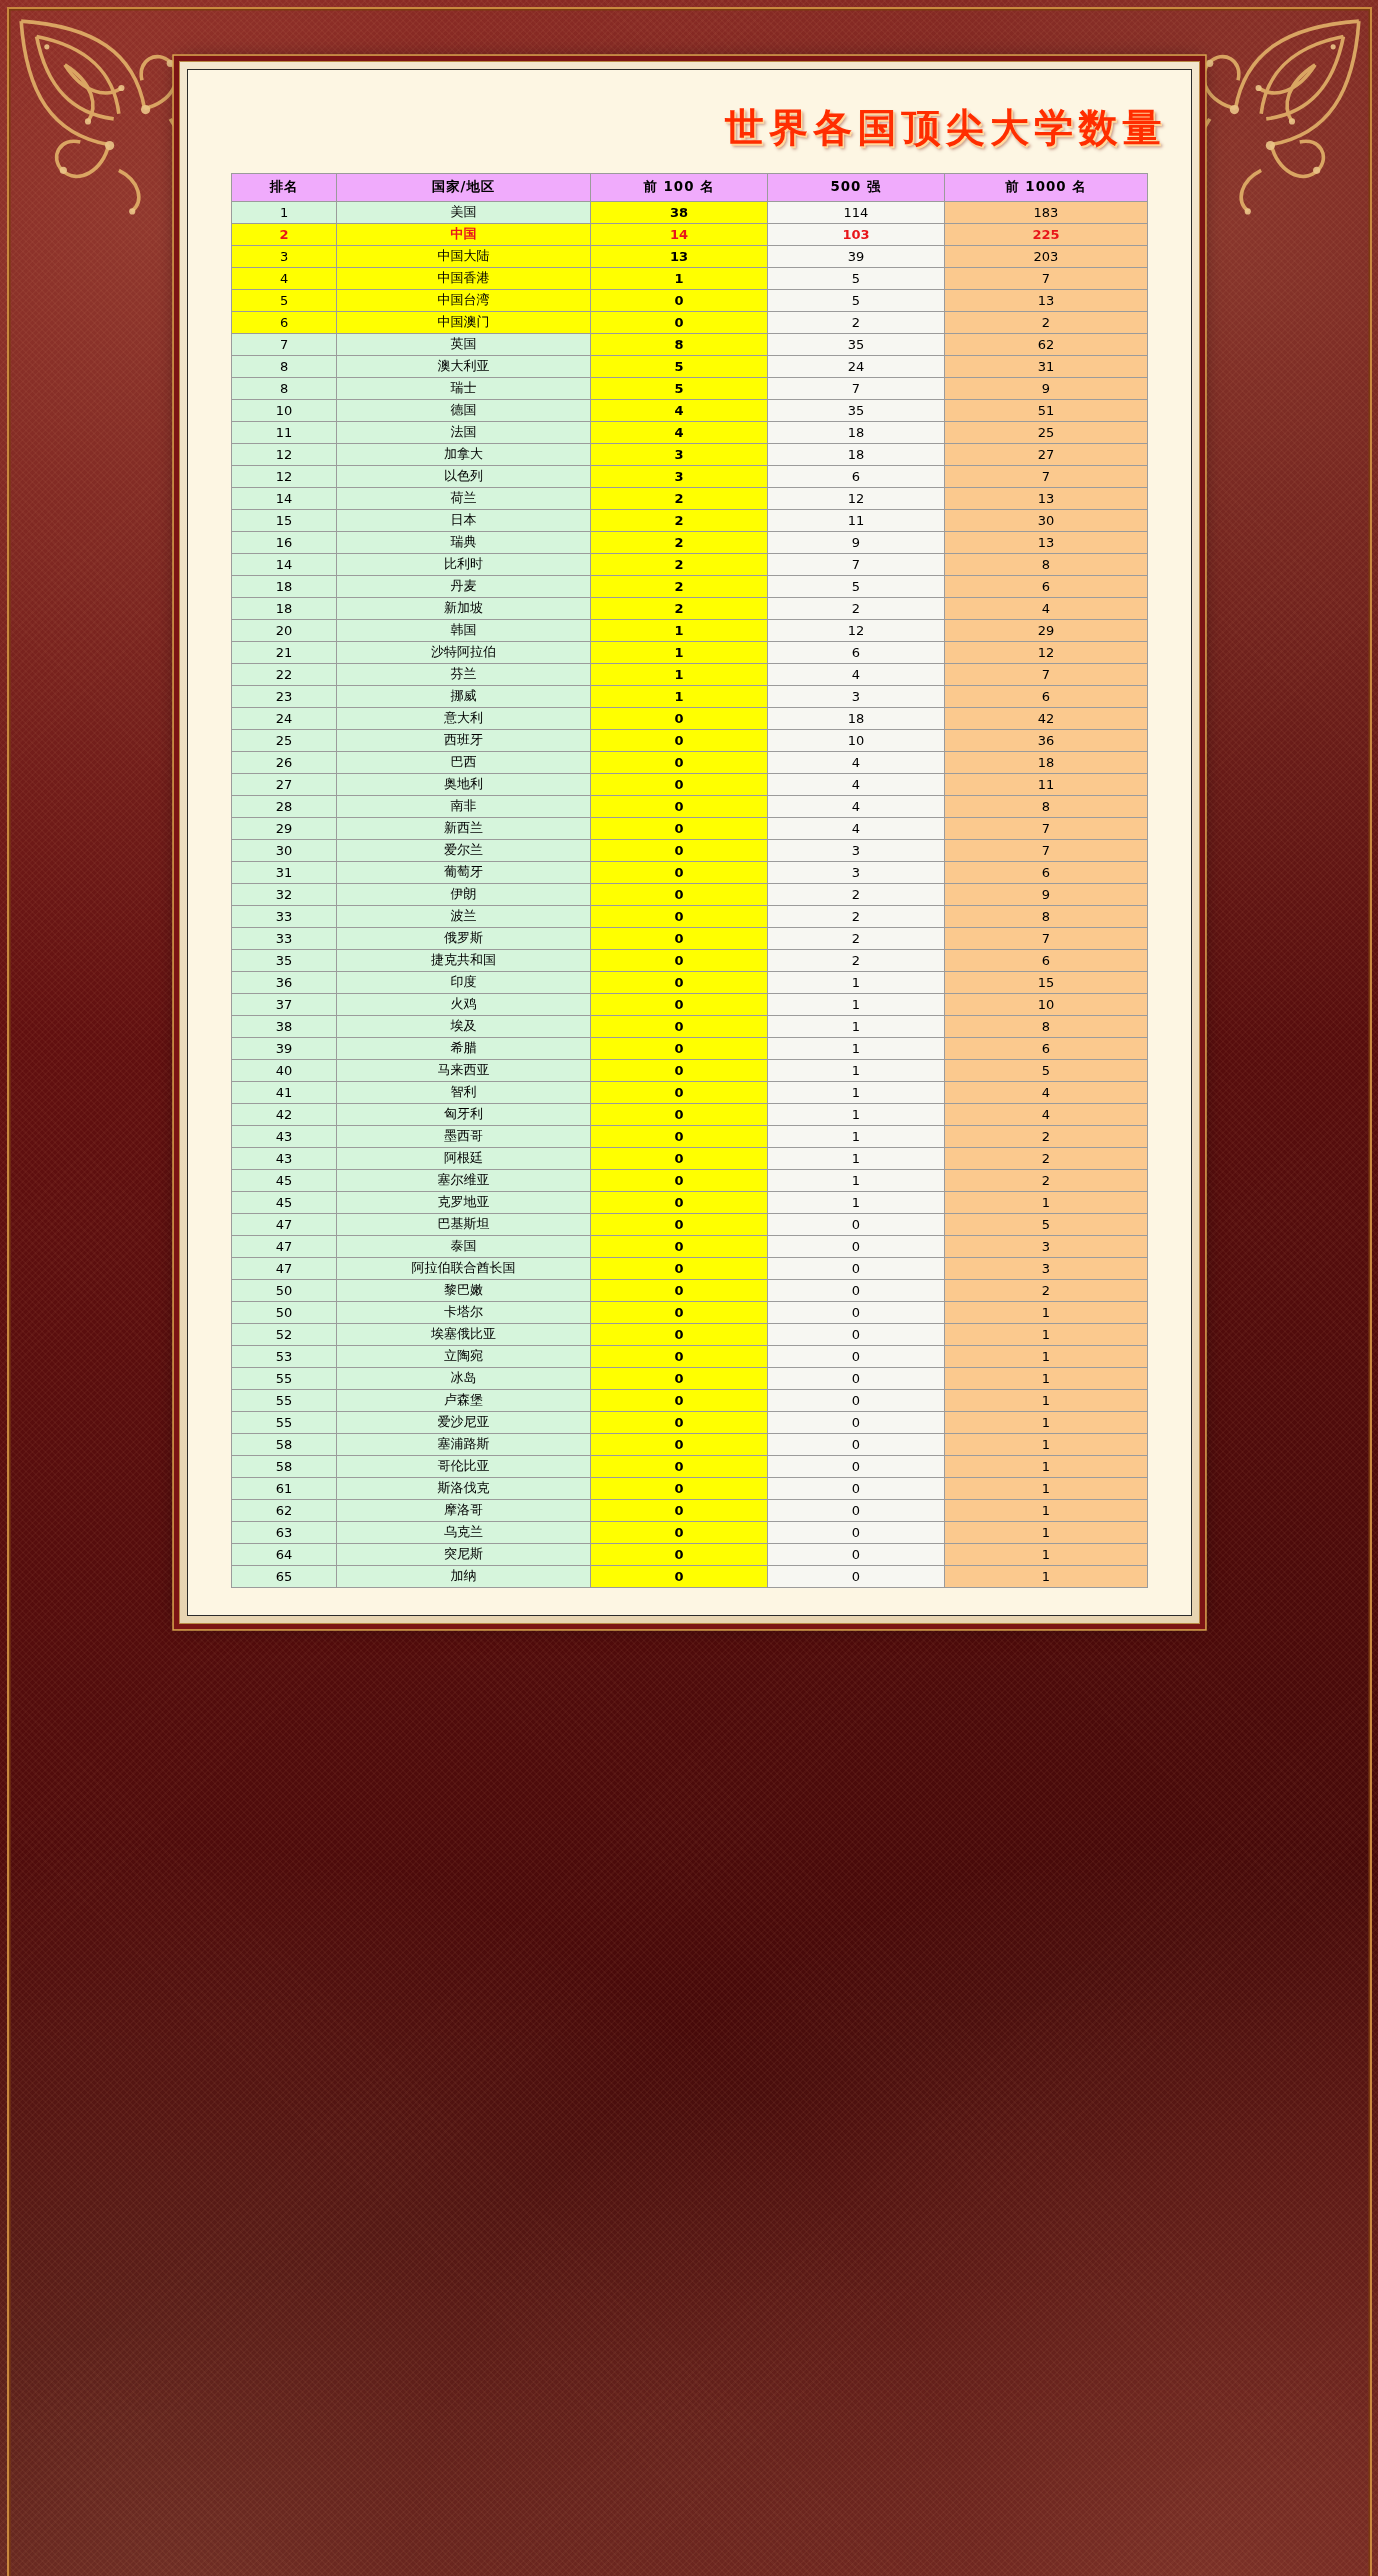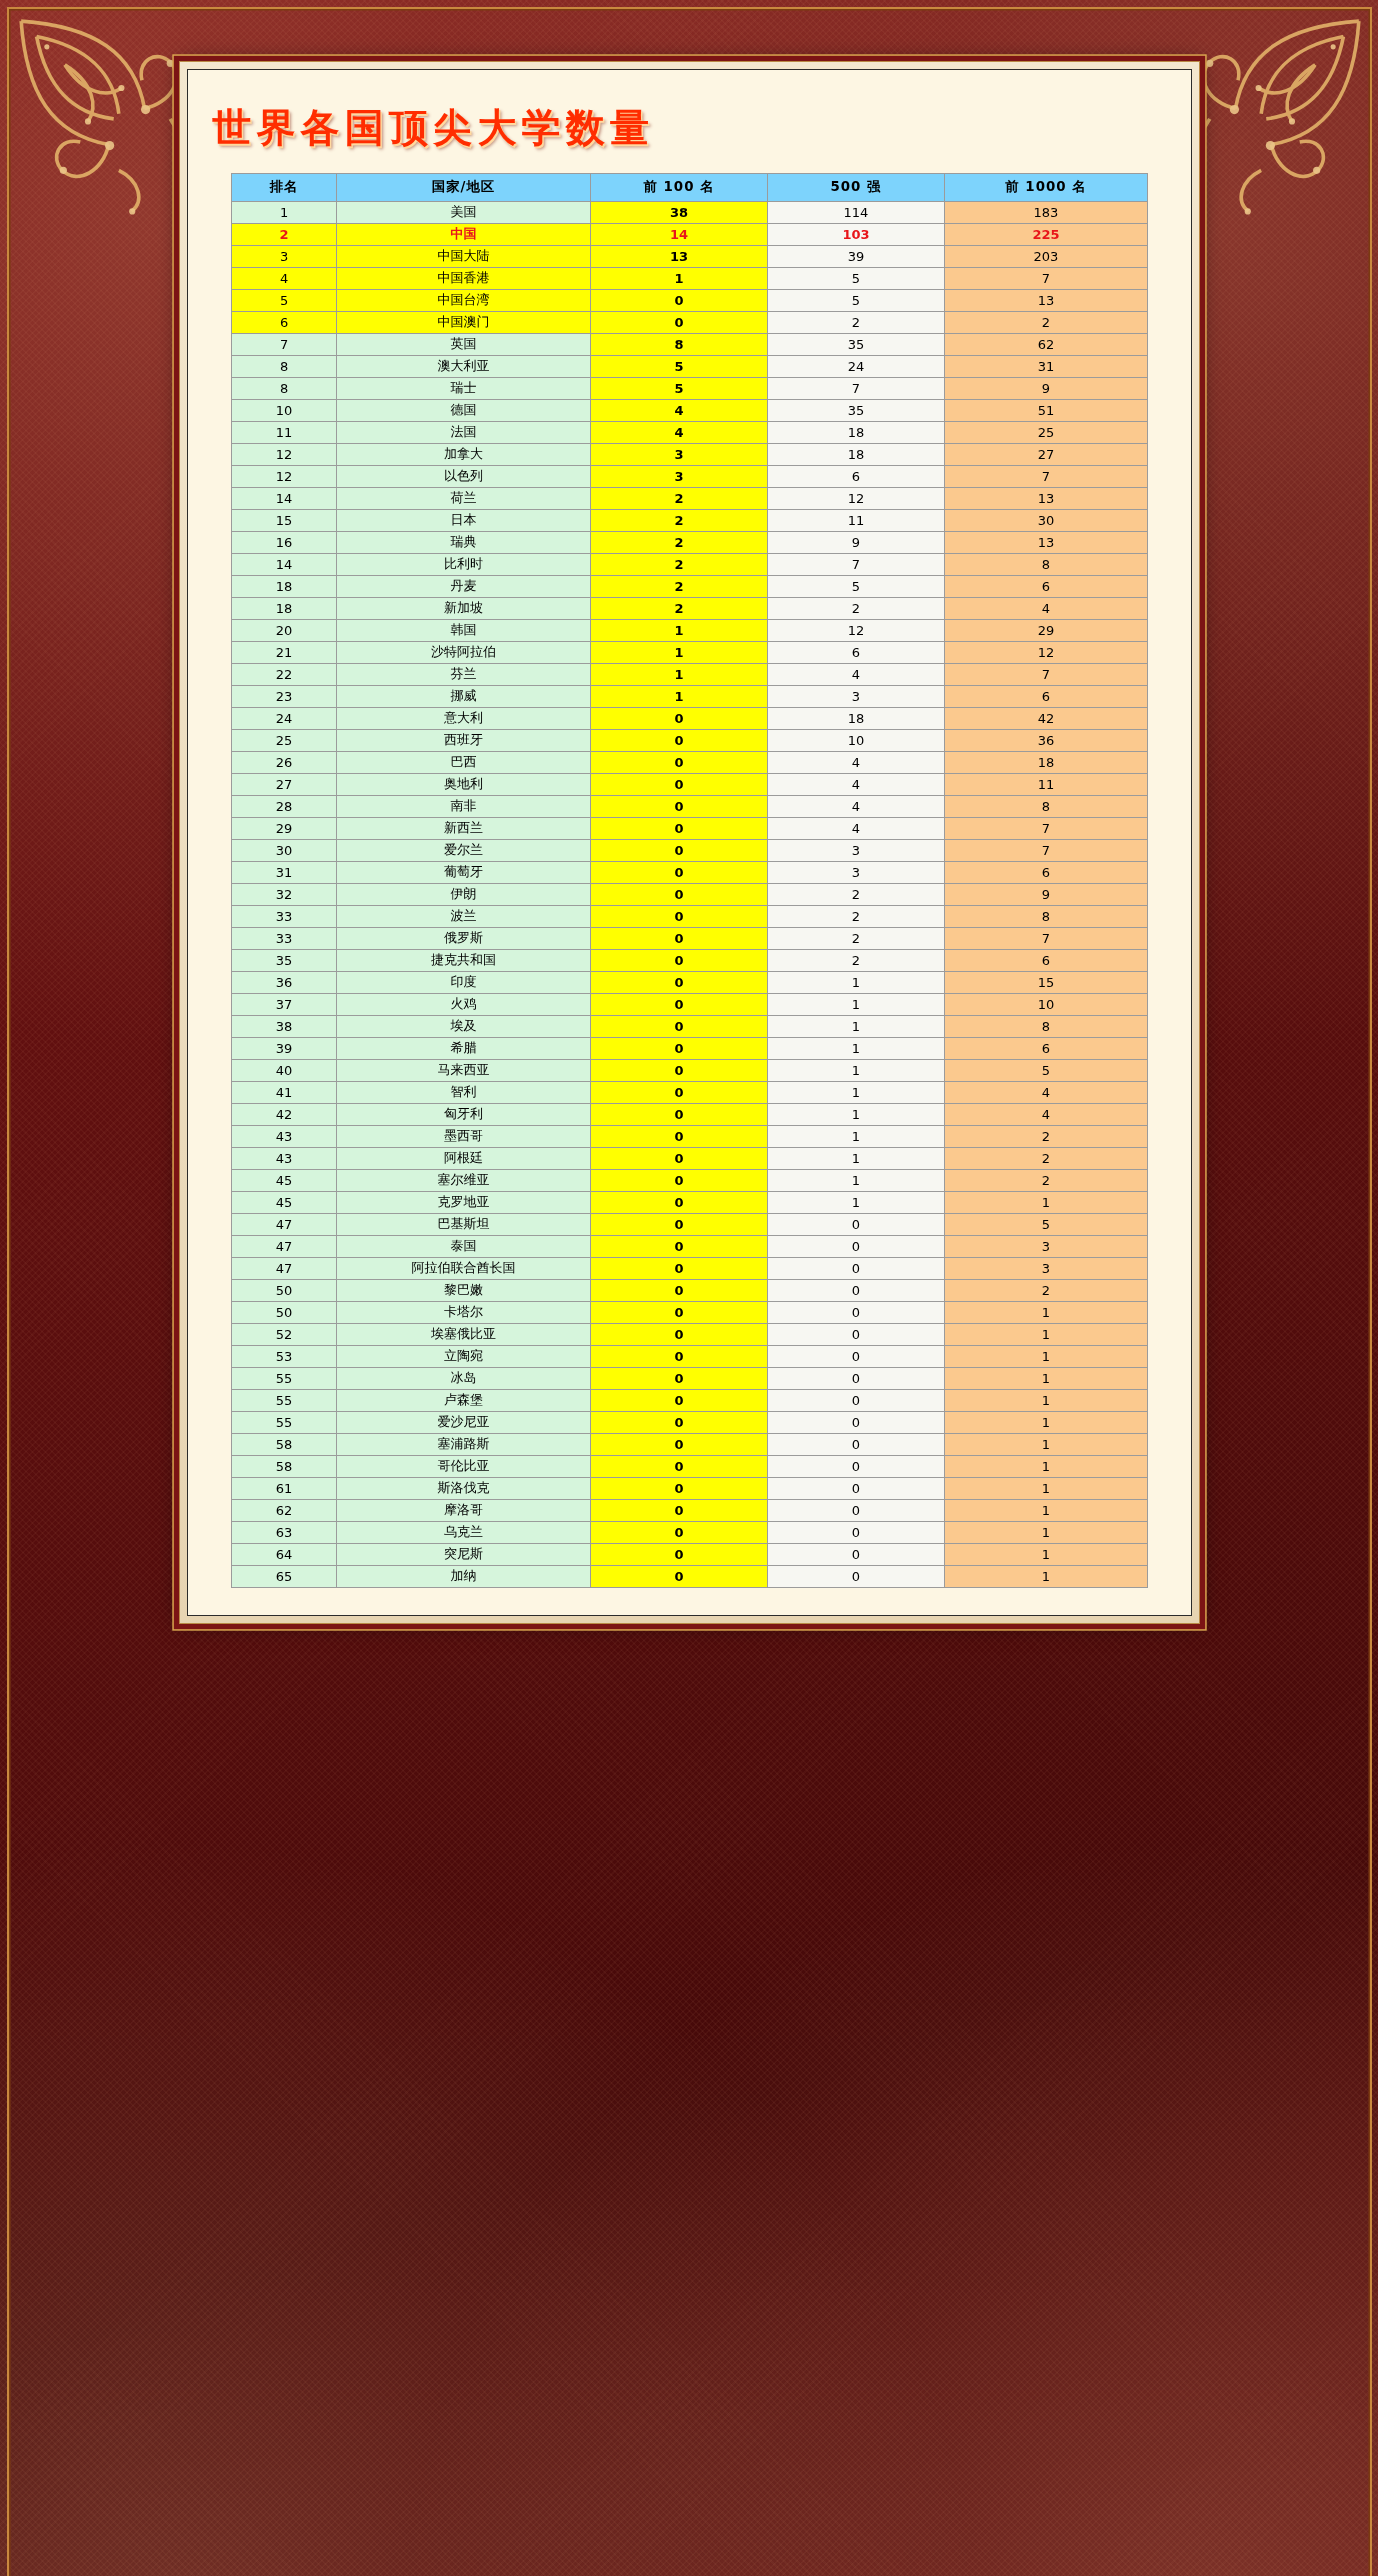--- a/index.html
+++ b/index.html
@@ -46,21 +46,21 @@
     background:linear-gradient(180deg,#f3e7cf,#e7d4b2);
     border:1.5px solid #b98a46;
     box-shadow:0 0 0 5.2px #7c1414, 0 0 0 6.7px #d9a64f, 0 0 19.6px rgba(0,0,0,.55);
   }
   .sheet{
     background:#fdf6e3;
     border:1.5px solid #2b2b2b;
     padding:17.5px 24px 27px 24px;
   }
   .title{
-    text-align:left;
+    text-align:right;
     font-family:Liberation Serif, serif;
     font-weight:bold;
     font-size:39px;
     letter-spacing:5.2px;
     color:#ff2d00;
     text-shadow:1.5px 1.5px 0 #ffd9a0, 2.6px 2.6px 3.1px rgba(120,20,0,.45);
     padding:13.4px 0 17.5px 0;
   }
   table{
     border-collapse:collapse;
@@ -69,21 +69,21 @@
     font-size:13px;
   }
   th,td{
     border:0.5px solid #9b9b9b;
     text-align:center;
     height:21px;
     padding:0 3.1px;
     white-space:nowrap;
   }
   th{
-    background:#7dd3fc;
+    background:#f0abfc;
     font-weight:bold;
     font-size:13.4px;
     color:#000;
     height:27px;
     letter-spacing:1px;
   }
   td.rank{background:#d6f5dc;width:98px;}
   td.name{background:#d6f5dc;width:247px;}
   td.c100{background:#ffff00;width:170px;font-weight:bold;width:170px;}
   td.c500{background:#f7f7f2;width:170px;}

